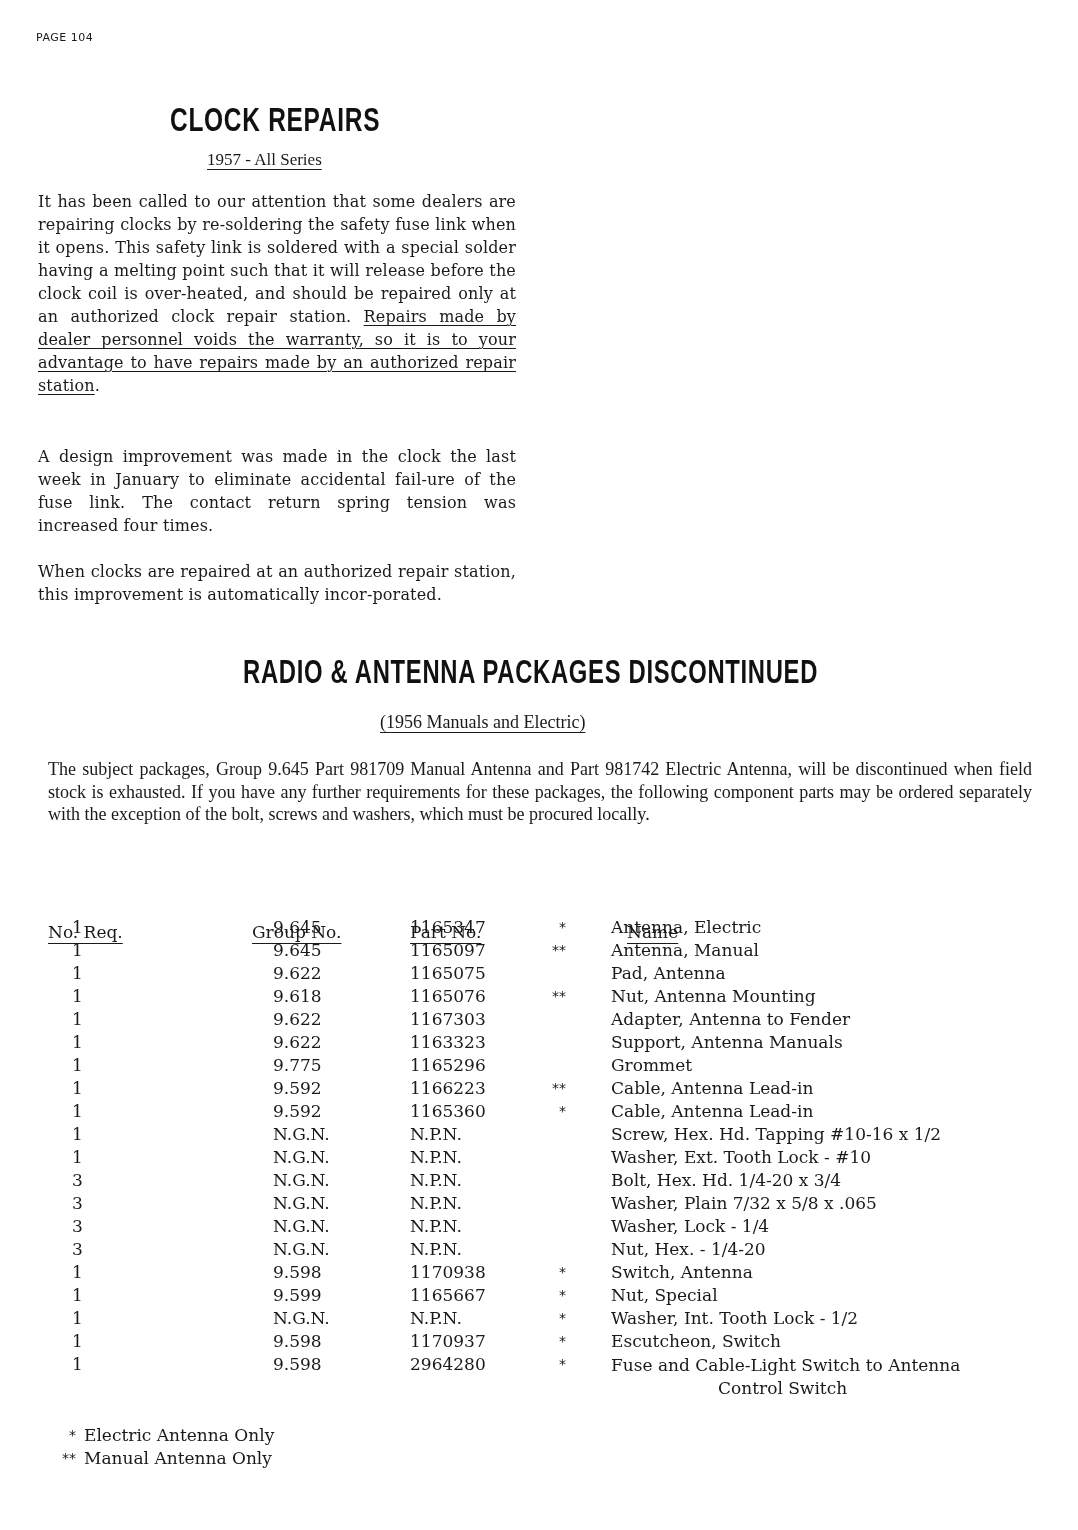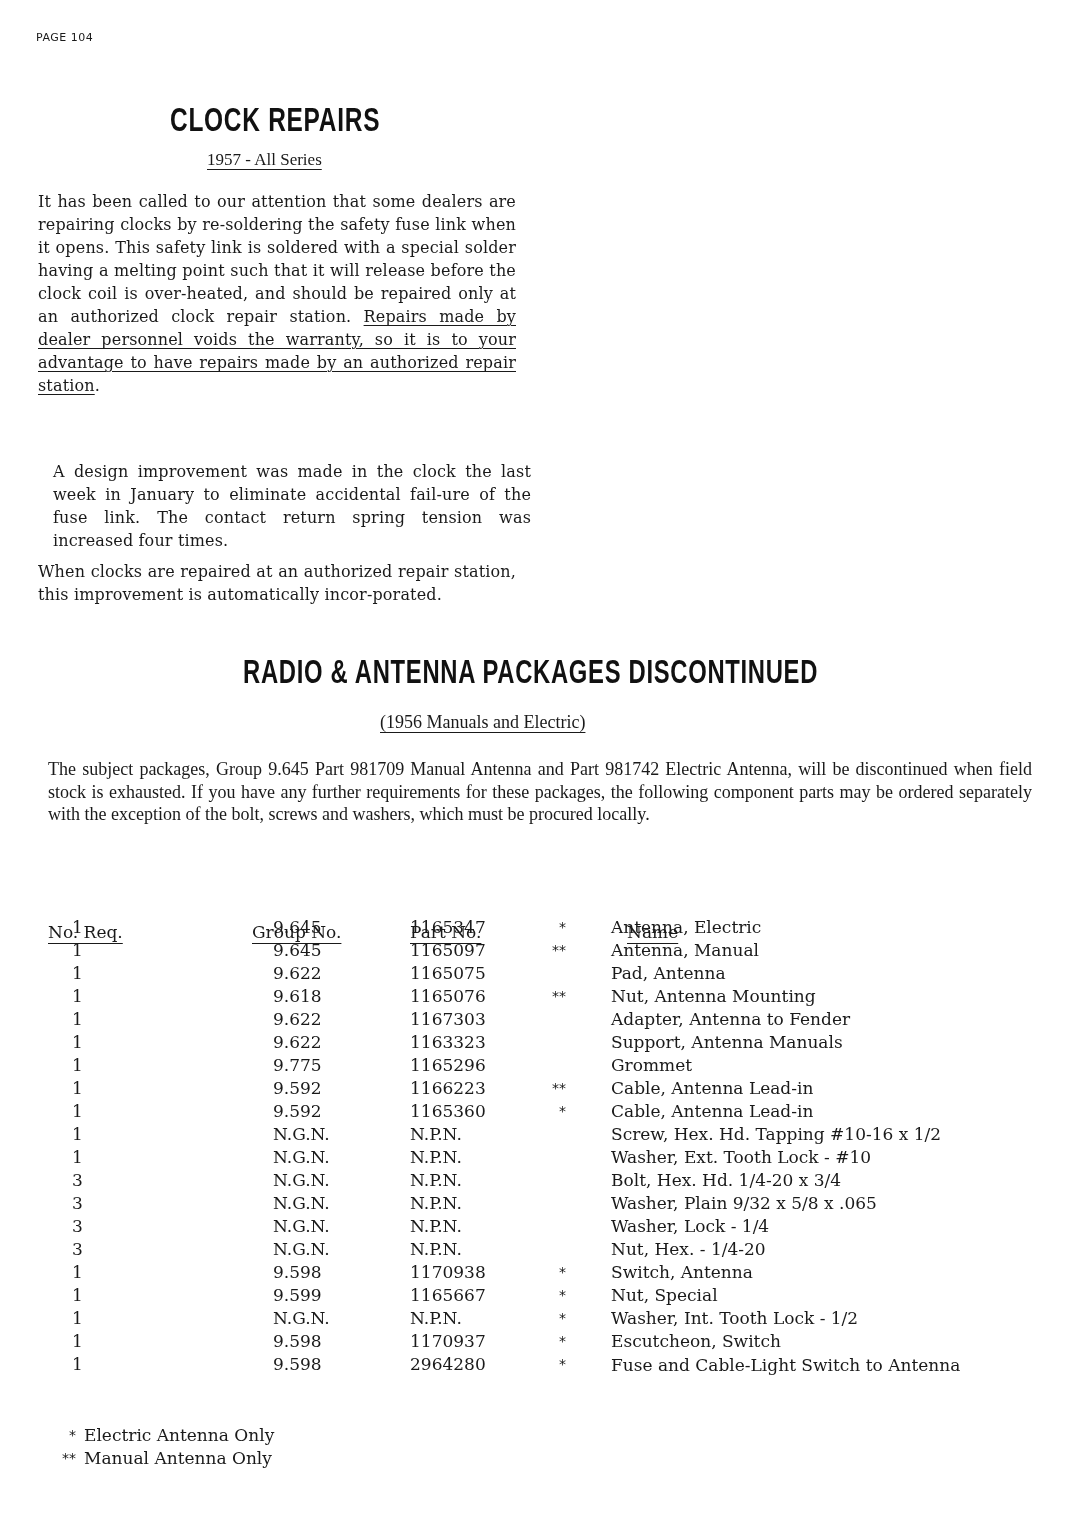--- a/index.html
+++ b/index.html
@@ -141,21 +141,21 @@
 <body>
 
 <div class="page-number">PAGE 104</div>
 
 <section>
   <div id="clock-title" class="headline">CLOCK REPAIRS</div>
   <div id="clock-subtitle" class="subtitle">1957 - All Series</div>
 
   <p id="clock-p1" class="col-text" style="margin:0"><span>It has been called to our attention that some dealers are repairing clocks by re-soldering the safety fuse link when it opens.  This safety link is soldered with a special solder having a melting point such that it will release before the clock coil is over-heated, and should be repaired only at an authorized clock repair station. </span><span class="u">Repairs made by dealer personnel voids the warranty, so it is to your advantage to have repairs made by an authorized repair station</span><span>.</span></p>
 
-  <p id="clock-p2" class="col-text" style="margin:15px">A design improvement was made in the clock the last week in January to eliminate accidental fail-ure of the fuse link. The contact return spring tension was increased four times.</p>
+  <p id="clock-p2" class="col-text" style="margin:0">A design improvement was made in the clock the last week in January to eliminate accidental fail-ure of the fuse link. The contact return spring tension was increased four times.</p>
 
   <p id="clock-p3" class="col-text" style="margin:0">When clocks are repaired at an authorized repair station, this improvement is automatically incor-porated.</p>
 </section>
 
 <section>
   <div id="radio-title" class="headline">RADIO &amp; ANTENNA PACKAGES DISCONTINUED</div>
   <div id="radio-subtitle" class="subtitle">(1956 Manuals and Electric)</div>
 
   <p id="radio-intro" style="margin:0">The subject packages, Group 9.645 Part 981709 Manual Antenna and Part 981742 Electric Antenna, will be discontinued when field stock is exhausted. If you have any further requirements for these packages, the following component parts may be ordered separately with the exception of the bolt, screws and washers, which must be procured locally.</p>
 
@@ -248,21 +248,21 @@
           <span class="grp">N.G.N.</span>
           <span class="part">N.P.N.</span>
           <span class="mark"></span>
           <span class="name"><span>Bolt, Hex. Hd. 1/4-20 x 3/4</span></span>
         </div>
         <div class="row">
           <span class="qty">3</span>
           <span class="grp">N.G.N.</span>
           <span class="part">N.P.N.</span>
           <span class="mark"></span>
-          <span class="name"><span>Washer, Plain 9/32 x 5/8 x .065</span></span>
+          <span class="name"><span>Washer, Plain 7/32 x 5/8 x .065</span></span>
         </div>
         <div class="row">
           <span class="qty">3</span>
           <span class="grp">N.G.N.</span>
           <span class="part">N.P.N.</span>
           <span class="mark"></span>
           <span class="name"><span>Washer, Lock - 1/4</span></span>
         </div>
         <div class="row">
           <span class="qty">3</span>
@@ -297,21 +297,21 @@
           <span class="grp">9.598</span>
           <span class="part">1170937</span>
           <span class="mark">*</span>
           <span class="name"><span>Escutcheon, Switch</span></span>
         </div>
         <div class="row wrap">
           <span class="qty">1</span>
           <span class="grp">9.598</span>
           <span class="part">2964280</span>
           <span class="mark">*</span>
-          <span class="name"><span>Fuse and Cable-Light Switch to Antenna</span></span>
+          <span class="name"><span>Fuse and Cable-Light Switch to Antenna</span><span class="cont">Control Switch</span></span>
         </div>
       </div>
   </div>
 
   <div class="legend" id="legend">
       <div class="legend-row">
         <span class="mark">*</span>
         <span class="text">Electric Antenna Only</span>
       </div>
       <div class="legend-row">

